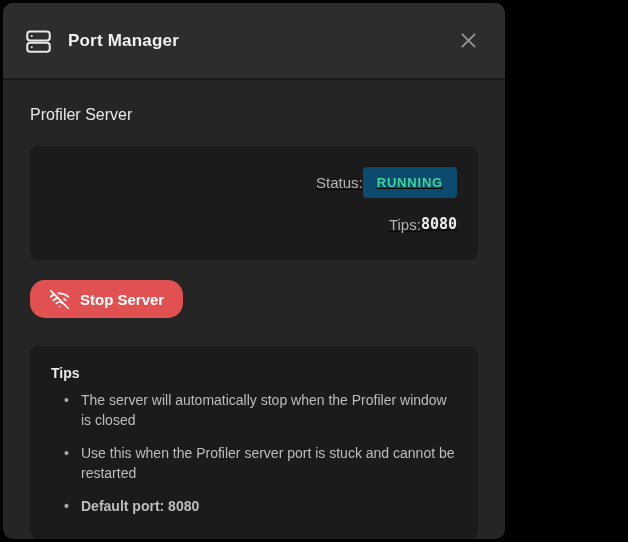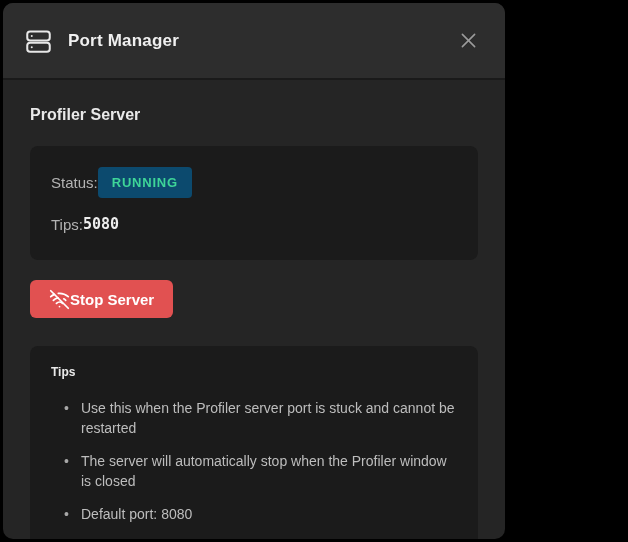--- a/index.html
+++ b/index.html
@@ -67,36 +67,37 @@
   
   .content {
     flex: 1;
     padding: 26px 27px 0 27px;
     box-sizing: border-box;
   }
   .section-title {
     margin: 0 0 22px 0;
     color: #e9e9e9;
     font-size: 16px;
-    font-weight: 700;
+    font-weight: 400;
   }
   .panel {
     background: #1b1b1b;
     border-radius: 8px;
     box-sizing: border-box;
   }
   .status-panel {
     padding: 17px 21px;
     margin-bottom: 18px;
   }
   .row {
     display: flex;
     align-items: center;
-    justify-content: flex-start;
+    justify-content: flex-end;
     height: 38px;
+    text-decoration: underline;
   }
   .row + .row { margin-top: 4px; }
   .field-label {
     color: #b3b3b3;
     font-size: 15px;
   }
   .status-badge {
     background: #0c4a6e;
     color: #3ed598;
     font-size: 13px;
@@ -108,61 +109,62 @@
   .port-value {
     font-family: "DejaVu Sans Mono", "Liberation Mono", monospace;
     color: #ededed;
     font-size: 15px;
     font-weight: 700;
   }
   
   .stop-btn {
     display: inline-flex;
     align-items: center;
+    gap: 10px;
     background: #e15151;
     color: #ffffff;
     border: none;
-    border-radius: 6px;
+    border-radius: 15px;
     padding: 0 19px;
     height: 38px;
     font-family: "Liberation Sans", sans-serif;
     font-size: 15px;
     font-weight: 700;
     cursor: pointer;
     margin: 2px 0 28px 0;
   }
   .stop-btn .btn-icon {
     display: inline-flex;
     align-items: center;
     justify-content: center;
   }
   
   .tips-panel {
     padding: 19px 21px 22px 21px;
   }
   .tips-title {
     color: #e9e9e9;
-    font-size: 12px;
-    font-weight: 700;
-    margin-bottom: 20px;
+    font-size: 14px;
+    font-weight: 700;
+    margin-bottom: 10px;
   }
   .tips-list {
     list-style: none;
     margin: 0;
     padding: 0;
   }
   .tips-list li {
     position: relative;
     padding-left: 30px;
     color: #bdbdbd;
     font-size: 14px;
     line-height: 1.4;
     margin-bottom: 14px;
   }
-  .tips-list li:last-child { margin-bottom: 0; }
+  .tips-list li:last-child { margin-bottom: 0; font-weight: bold; }
   .tips-list li::before {
     content: "•";
     position: absolute;
     left: 13px;
     top: 0;
     color: #a8a8a8;
     font-size: 14px;
   }
 </style>
 </head>
@@ -194,21 +196,21 @@
     <div class="content">
       <h2 class="section-title">Profiler Server</h2>
 
       <div class="panel status-panel">
         <div class="row">
           <span class="field-label">Status:</span>
           <span class="status-badge">RUNNING</span>
         </div>
         <div class="row">
           <span class="field-label">Tips:</span>
-          <span class="port-value">5080</span>
+          <span class="port-value">8080</span>
         </div>
       </div>
 
       <button class="stop-btn">
         <span class="btn-icon">
           <svg width="21" height="21" viewBox="0 0 24 24" fill="none" stroke="currentColor" stroke-width="2" stroke-linecap="round" stroke-linejoin="round">
             <line x1="2" y1="2" x2="22" y2="22"></line>
             <path d="M8.5 16.5a5 5 0 0 1 7 0"></path>
             <path d="M2 8.82a15 15 0 0 1 4.17-2.65"></path>
             <path d="M10.66 5c4.01-.36 8.14.9 11.34 3.76"></path>
@@ -216,21 +218,21 @@
             <path d="M5 13a10 10 0 0 1 5.24-2.76"></path>
             <line x1="12" y1="20" x2="12.01" y2="20"></line>
           </svg>
         </span>
         <span>Stop Server</span>
       </button>
 
       <div class="panel tips-panel">
         <div class="tips-title">Tips</div>
         <ul class="tips-list">
+          <li>The server will automatically stop when the Profiler window is closed</li>
           <li>Use this when the Profiler server port is stuck and cannot be restarted</li>
-          <li>The server will automatically stop when the Profiler window is closed</li>
           <li>Default port: 8080</li>
         </ul>
       </div>
     </div>
 
   </div>
 </div>
 
 </body></html>

